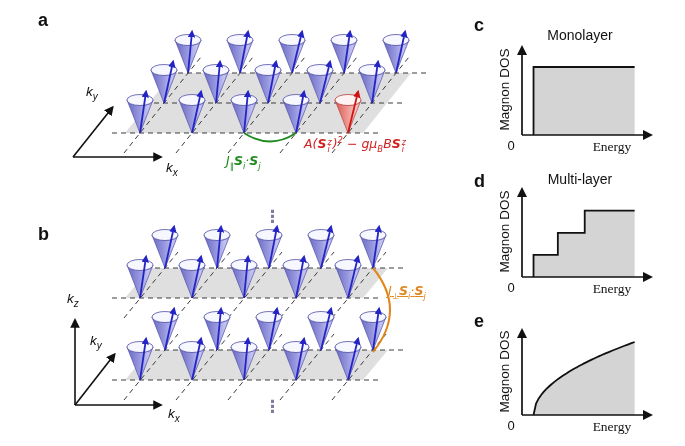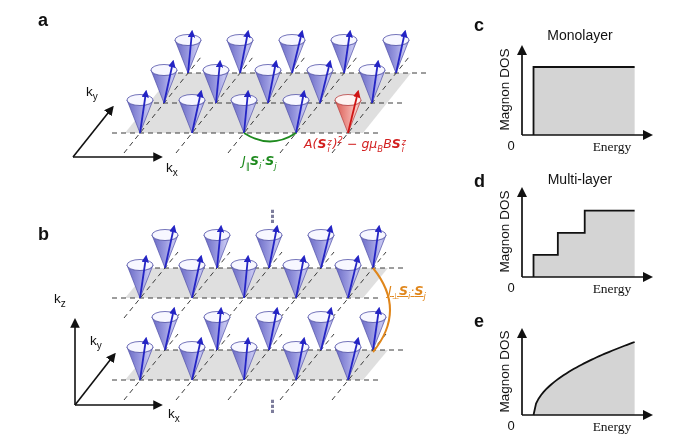--- a/index.html
+++ b/index.html
@@ -1,20 +1,20 @@
 <!DOCTYPE html>
 <html style="--c-green: #1e8a1e; --c-red: #d21f1f; --c-orange: #e0861b;"><head>
 <meta charset="utf-8">
 <style>
   html,body{margin:0;padding:0;background:#fff;}
   .canvas{position:relative;width:685px;height:446px;background:#ffffff;
     font-family:"Liberation Sans",sans-serif;overflow:hidden;}
   #fig{position:absolute;left:0;top:0;}
   .plabel{position:absolute;font-weight:bold;font-size:18px;color:#111;}
-  .klabel{position:absolute;font-size:13.5px;color:#111;}
+  .klabel{position:absolute;font-size:13.5px;font-style:italic;color:#111;}
   .klabel sub{font-size:10px;}
   .formula{position:absolute;font-size:12.5px;font-style:italic;white-space:nowrap;
     font-family:"DejaVu Sans",sans-serif;}
   .formula .bi{font-weight:bold;font-style:italic;}
   .formula sub{font-size:8.5px;}
   .formula sup{font-size:8.5px;}
   .f-green{color:var(--c-green);}
   .f-red{color:var(--c-red);}
   .f-orange{color:var(--c-orange);text-decoration:underline;}
   .ss{display:inline-block;vertical-align:-4px;line-height:7px;text-align:left;margin:0 1px;}
@@ -299,31 +299,31 @@
   <div class="plabel" style="left:474px;top:171px">d</div>
   <div class="plabel" style="left:474px;top:311px">e</div>
 
   <div class="klabel" style="left:86px;top:84px">
     <span>k</span><sub>y</sub>
   </div>
   <div class="klabel" style="left:166px;top:160px">
     <span>k</span><sub>x</sub>
   </div>
 
-  <div class="klabel" style="left:54px;top:291px">
+  <div class="klabel" style="left:67px;top:291px">
     <span>k</span><sub>z</sub>
   </div>
   <div class="klabel" style="left:90px;top:333px">
     <span>k</span><sub>y</sub>
   </div>
   <div class="klabel" style="left:168px;top:406px">
     <span>k</span><sub>x</sub>
   </div>
 
-  <div class="formula f-green" style="left:242px;top:153px">
+  <div class="formula f-green" style="left:226px;top:153px">
     <i>J</i><sub>∥</sub><span class="bi">S</span><sub>i</sub><span>·</span><span class="bi">S</span><sub>j</sub>
   </div>
 
   <div class="formula f-red" style="left:304px;top:135px">
     <i>A</i><span>(</span><span class="bi">S</span><span class="ss"><span>z</span><span>i</span></span><span>)</span><sup>2</sup><span> − </span><i>g</i><i>μ</i><sub>B</sub><i>B</i><span class="bi">S</span><span class="ss"><span>z</span><span>i</span></span>
   </div>
 
   <div class="formula f-orange" style="left:388px;top:283px">
     <i>J</i><sub>⊥</sub><span class="bi">S</span><sub>i</sub><span>·</span><span class="bi">S</span><sub>j</sub>
   </div>

